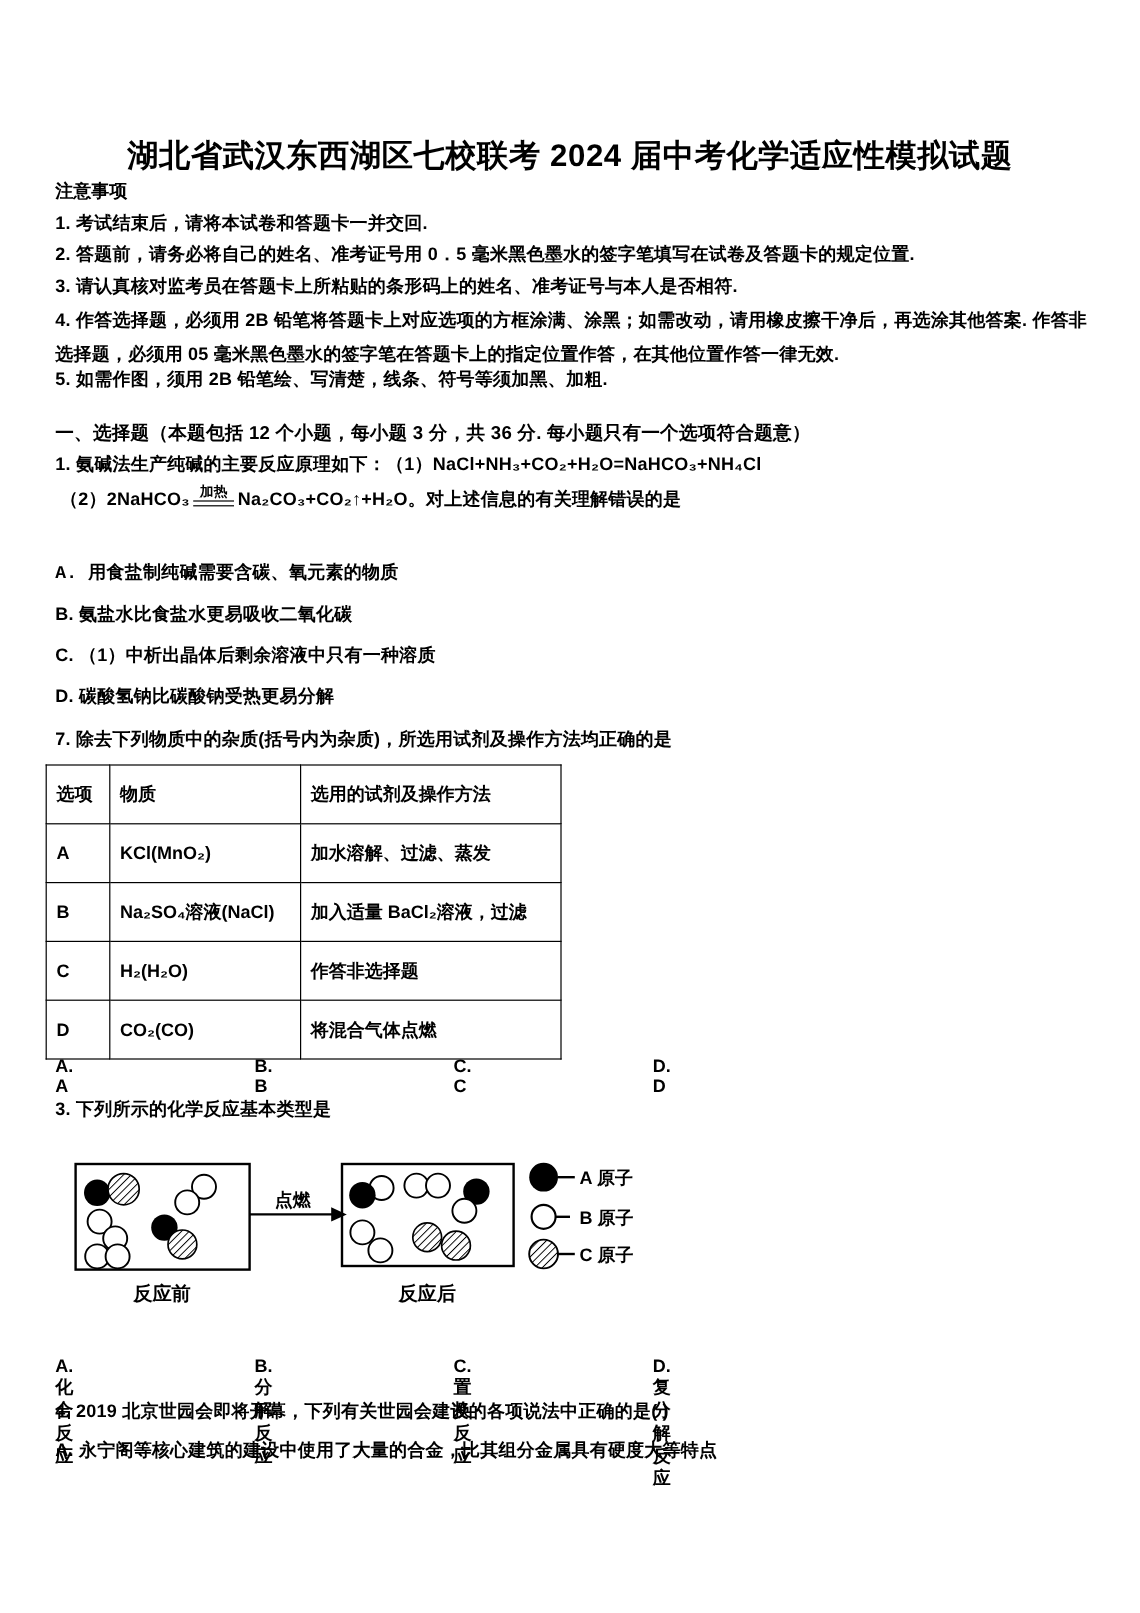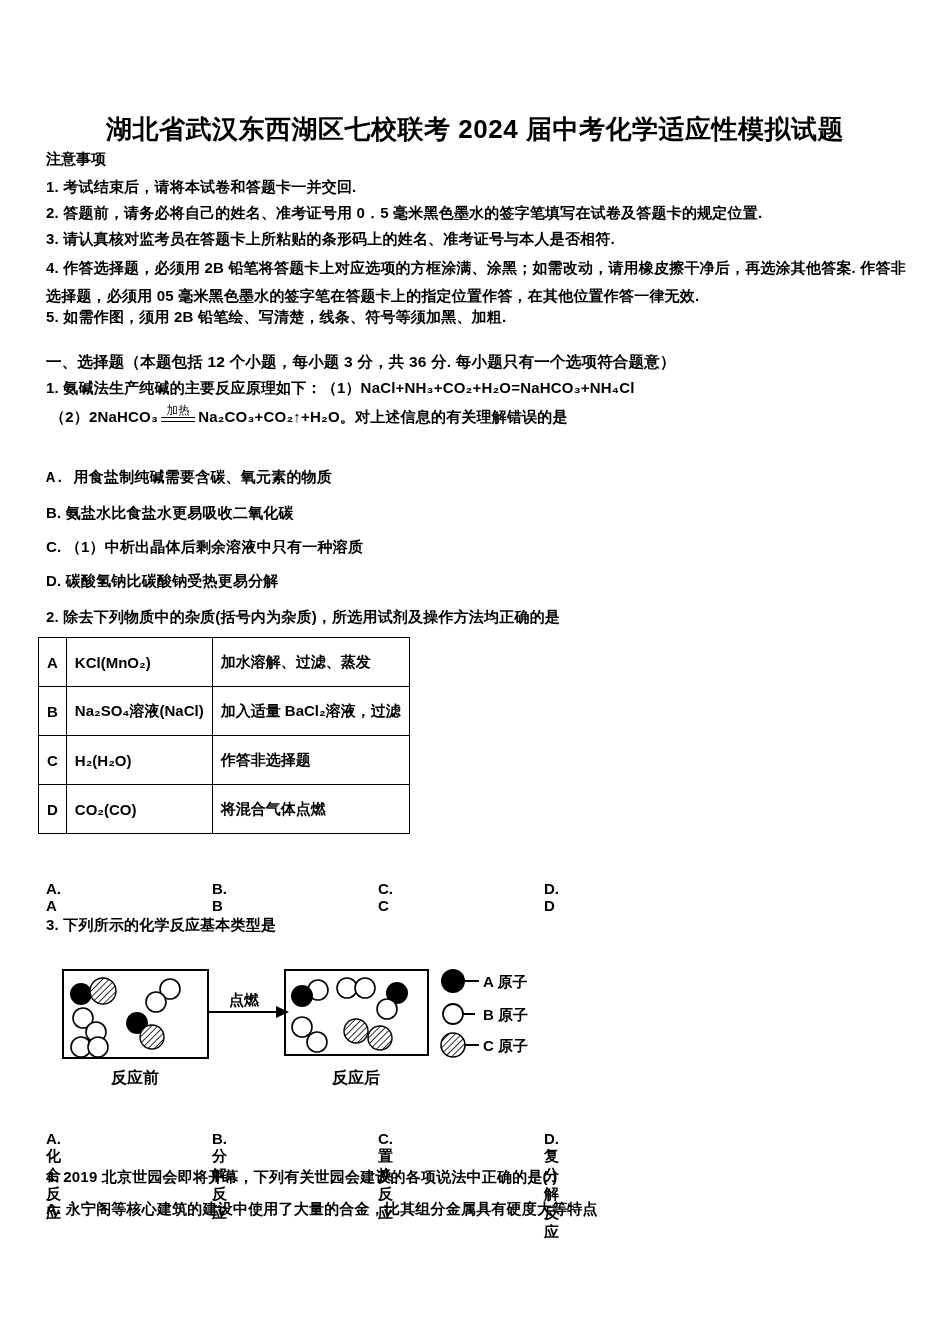--- a/index.html
+++ b/index.html
@@ -18,21 +18,21 @@
   .notice-heading{top:150px;left:46px;font-size:15px;font-weight:700;}
   .n1{top:176px;left:46px;}
   .n2{top:202px;left:46px;}
   .n3{top:228px;left:46px;}
   .n4{top:254px;left:46px;width:868px;line-height:28px;}
   .n5{top:306px;left:46px;}
   .sec{top:351px;left:46px;font-size:15.5px;}
   .q1stem{top:377px;left:46px;}
   .q1eq{top:404px;left:50px;display:flex;align-items:flex-end;}
   .eq-cond{display:inline-flex;flex-direction:column;align-items:center;margin:0 3px 6px 3px;}
-  .eq-cond .lbl{font-size:11.5px;font-weight:400;line-height:13px;}
+  .eq-cond .lbl{font-size:11.5px;font-weight:700;line-height:13px;}
   .eq-cond .dline{width:34px;height:3px;border-top:1.6px solid #000;border-bottom:1.6px solid #000;}
   .q1A{top:468px;left:46px;font-family:Liberation Mono, monospace;}
   .q1B{top:502px;left:46px;}
   .q1C{top:536px;left:46px;}
   .q1D{top:570px;left:46px;}
   .q2stem{top:606px;left:46px;}
   table.qt{
     position:absolute;top:637px;left:38px;border-collapse:collapse;
     font-size:15px;font-weight:700;
   }
@@ -76,24 +76,29 @@
     <span class="dline"></span>
   </span>
   <span>Na₂CO₃+CO₂↑+H₂O。对上述信息的有关理解错误的是</span>
 </div>
 
 <div class="abs t q1A">A. 用食盐制纯碱需要含碳、氧元素的物质</div>
 <div class="abs t q1B">B. 氨盐水比食盐水更易吸收二氧化碳</div>
 <div class="abs t q1C">C. （1）中析出晶体后剩余溶液中只有一种溶质</div>
 <div class="abs t q1D">D. 碳酸氢钠比碳酸钠受热更易分解</div>
 
-<div class="abs t q2stem">2. 除去下列物质中的杂质(括号内为杂质)，所选用试剂及操作方法均正确的是</div>
+<div class="abs t q2stem">7. 除去下列物质中的杂质(括号内为杂质)，所选用试剂及操作方法均正确的是</div>
 
 <table class="qt">
   <tbody>
+    <tr>
+      <td class="c1">选项</td>
+      <td class="c2">物质</td>
+      <td class="c3">选用的试剂及操作方法</td>
+    </tr>
     <tr>
       <td>A</td>
       <td>KCl(MnO₂)</td>
       <td>加水溶解、过滤、蒸发</td>
     </tr>
     <tr>
       <td>B</td>
       <td>Na₂SO₄溶液(NaCl)</td>
       <td>加入适量 BaCl₂溶液，过滤</td>
     </tr>

